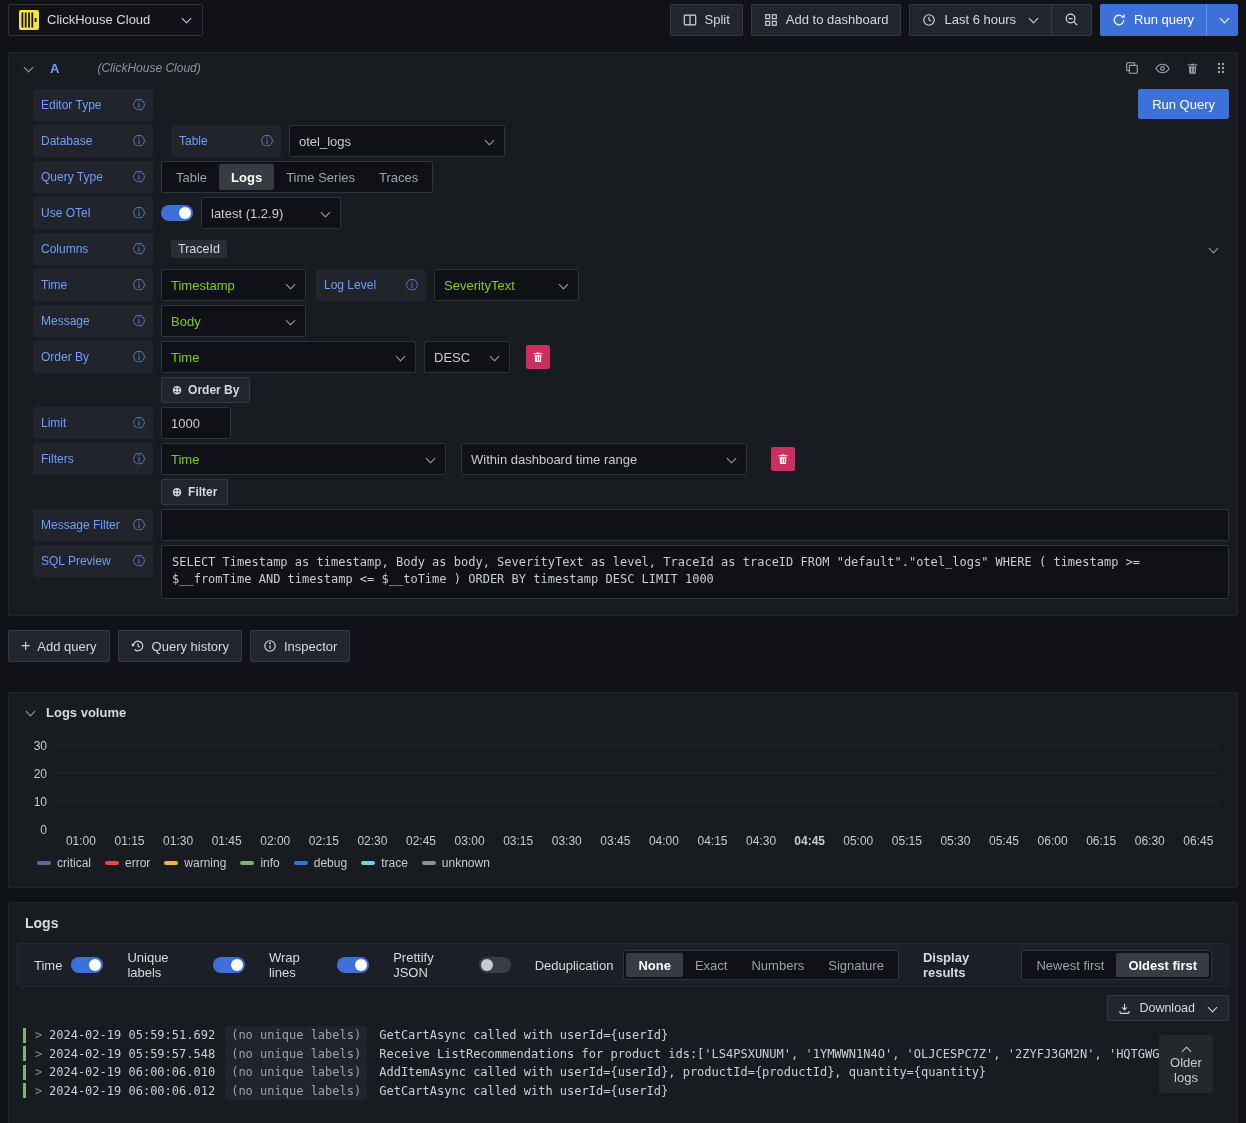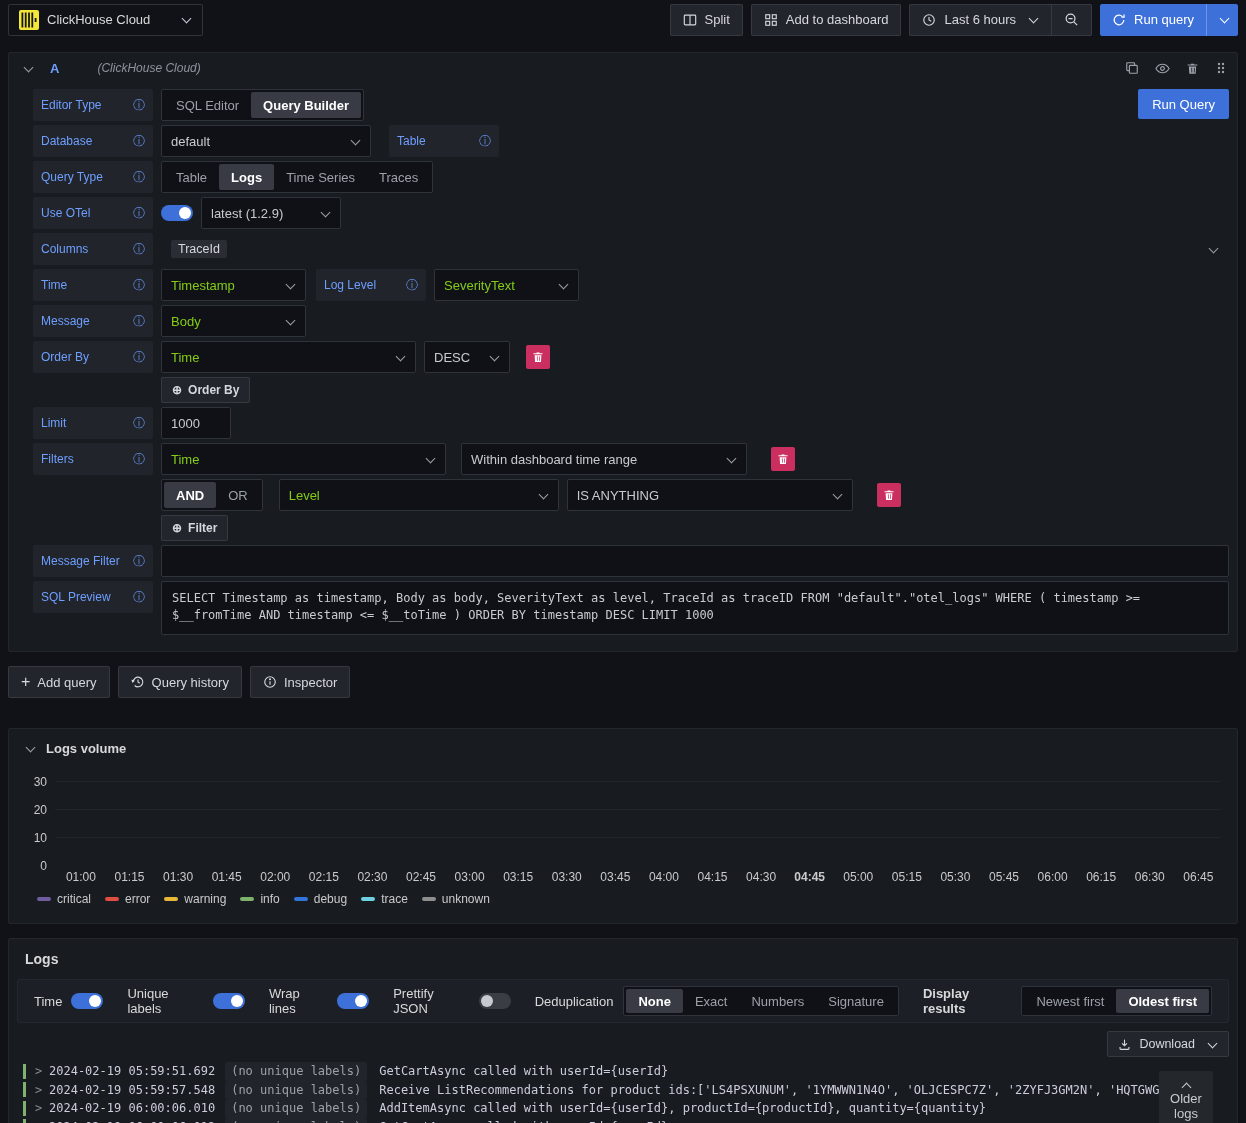--- a/index.html
+++ b/index.html
@@ -244,38 +244,34 @@
   </div>
 
   <div class="qrows">
     <div class="run-query-inline">Run Query</div>
 
     <div class="qrow">
       <div class="qlabel">
         <span>Editor Type</span>
           <span class="info-i">ⓘ</span>
       </div>
-      <div class="seg-group">
-          <div class="seg-opt">SQL Editor</div>
-          <div class="seg-opt on">Query Builder</div>
-        </div>
     </div>
 
     <div class="qrow">
       <div class="qlabel">
         <span>Database</span>
           <span class="info-i">ⓘ</span>
       </div>
-      <div class="field" style="width:210px">
-        <span>default</span>
-          <span class="chev"></span>
-      </div>
       <div class="qlabel w110" style="margin-left:10px">
         <span>Table</span>
           <span class="info-i">ⓘ</span>
+      </div>
+      <div class="field" style="width:216px">
+        <span>otel_logs</span>
+          <span class="chev"></span>
       </div>
     </div>
 
     <div class="qrow">
       <div class="qlabel">
         <span>Query Type</span>
           <span class="info-i">ⓘ</span>
       </div>
       <div class="seg-group">
           <div class="seg-opt">Table</div>
@@ -378,39 +374,20 @@
       <div class="qlabel">
         <span>Filters</span>
           <span class="info-i">ⓘ</span>
       </div>
       <div class="field" style="width:285px">
         <span class="ph">Time</span>
           <span class="chev"></span>
       </div>
       <div class="field" style="width:286px; margin-left:7px">
         <span>Within dashboard time range</span>
-          <span class="chev"></span>
-      </div>
-      <div class="trash-btn" style="margin-left:16px">
-        <svg width="12" height="12" viewBox="0 0 16 16" fill="currentColor">
-            <path d="M6 2h4v1h4v1.4H2V3h4V2zM3.5 5.5h9l-.6 9h-7.8l-.6-9zm3 1.5.2 6h1l-.2-6h-1zm3.3 0-.2 6h1l.2-6h-1z"></path>
-          </svg>
-      </div>
-    </div>
-    <div class="qrow indent">
-      <div class="seg-group">
-          <div class="seg-opt on">AND</div>
-          <div class="seg-opt">OR</div>
-        </div>
-      <div class="field" style="width:280px; margin-left:8px">
-        <span class="ph">Level</span>
-          <span class="chev"></span>
-      </div>
-      <div class="field" style="width:286px">
-        <span>IS ANYTHING</span>
           <span class="chev"></span>
       </div>
       <div class="trash-btn" style="margin-left:16px">
         <svg width="12" height="12" viewBox="0 0 16 16" fill="currentColor">
             <path d="M6 2h4v1h4v1.4H2V3h4V2zM3.5 5.5h9l-.6 9h-7.8l-.6-9zm3 1.5.2 6h1l-.2-6h-1zm3.3 0-.2 6h1l.2-6h-1z"></path>
           </svg>
       </div>
     </div>
     <div class="qrow indent">
       <div class="add-btn">

